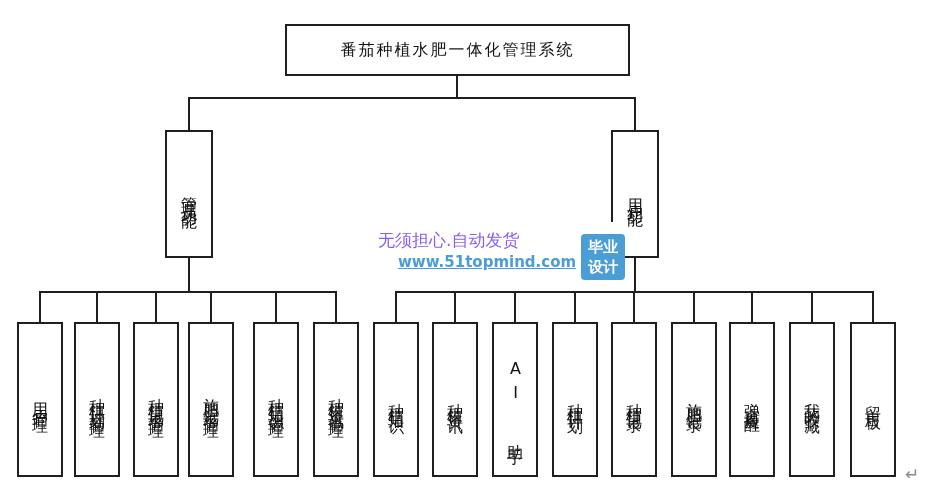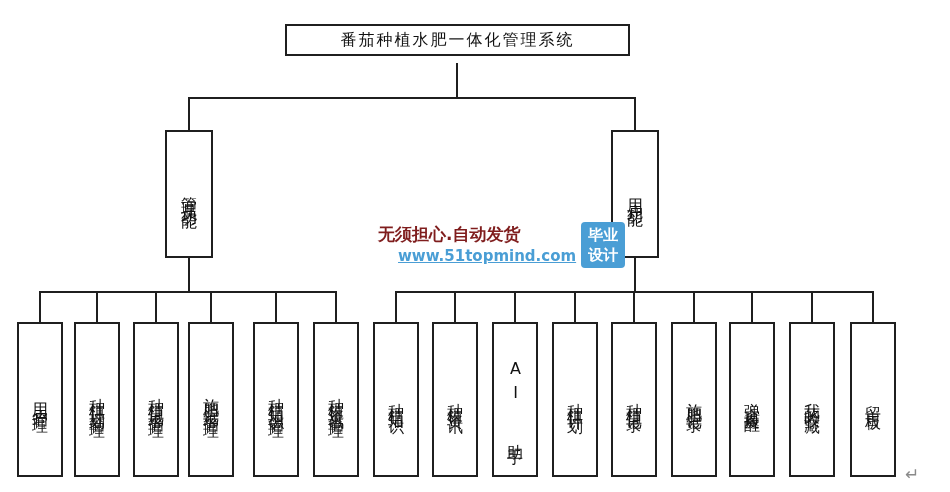--- a/index.html
+++ b/index.html
@@ -26,21 +26,21 @@
     box-sizing: border-box;
     border: 2px solid #1f1f1f;
     background: #ffffff;
     color: #111111;
     display: flex;
     align-items: center;
     justify-content: center;
   }
   .root-node {
     left: 285px; top: 24px;
-    width: 345px; height: 32px;
+    width: 345px; height: 52px;
     font-size: 16px;
     letter-spacing: 2px;
     white-space: nowrap;
   }
   .vnode span {
     writing-mode: vertical-rl;
     text-orientation: upright;
     font-size: 16px;
     letter-spacing: 5px;
     line-height: 1;
@@ -63,23 +63,23 @@
     align-items: stretch;
     gap: 5px;
     background: #ffffff;
   }
   .wm-text {
     display: flex;
     flex-direction: column;
     justify-content: center;
   }
   .wm-line1 {
-    color: #7f1d1d;
+    color: #8b5cf6;
     font-size: 17px;
-    font-weight: bold;
+    font-weight: normal;
     line-height: 23px;
     white-space: nowrap;
   }
   .wm-line2 {
     color: #4a9ed5;
     font-size: 15px;
     font-weight: bold;
     line-height: 21px;
     text-decoration: underline;
     white-space: nowrap;
@@ -91,20 +91,21 @@
     background: #4a9ed5;
     border-radius: 4px;
     color: #ffffff;
     font-size: 15px;
     font-weight: bold;
     line-height: 20px;
     display: flex;
     flex-direction: column;
     align-items: center;
     justify-content: center;
+    margin-top: 12px;
   }
   .pmark {
     position: absolute;
     left: 905px; top: 464px;
     color: #8a8a8a;
     font-size: 17px;
   }
 </style>
 </head>
 <body>

